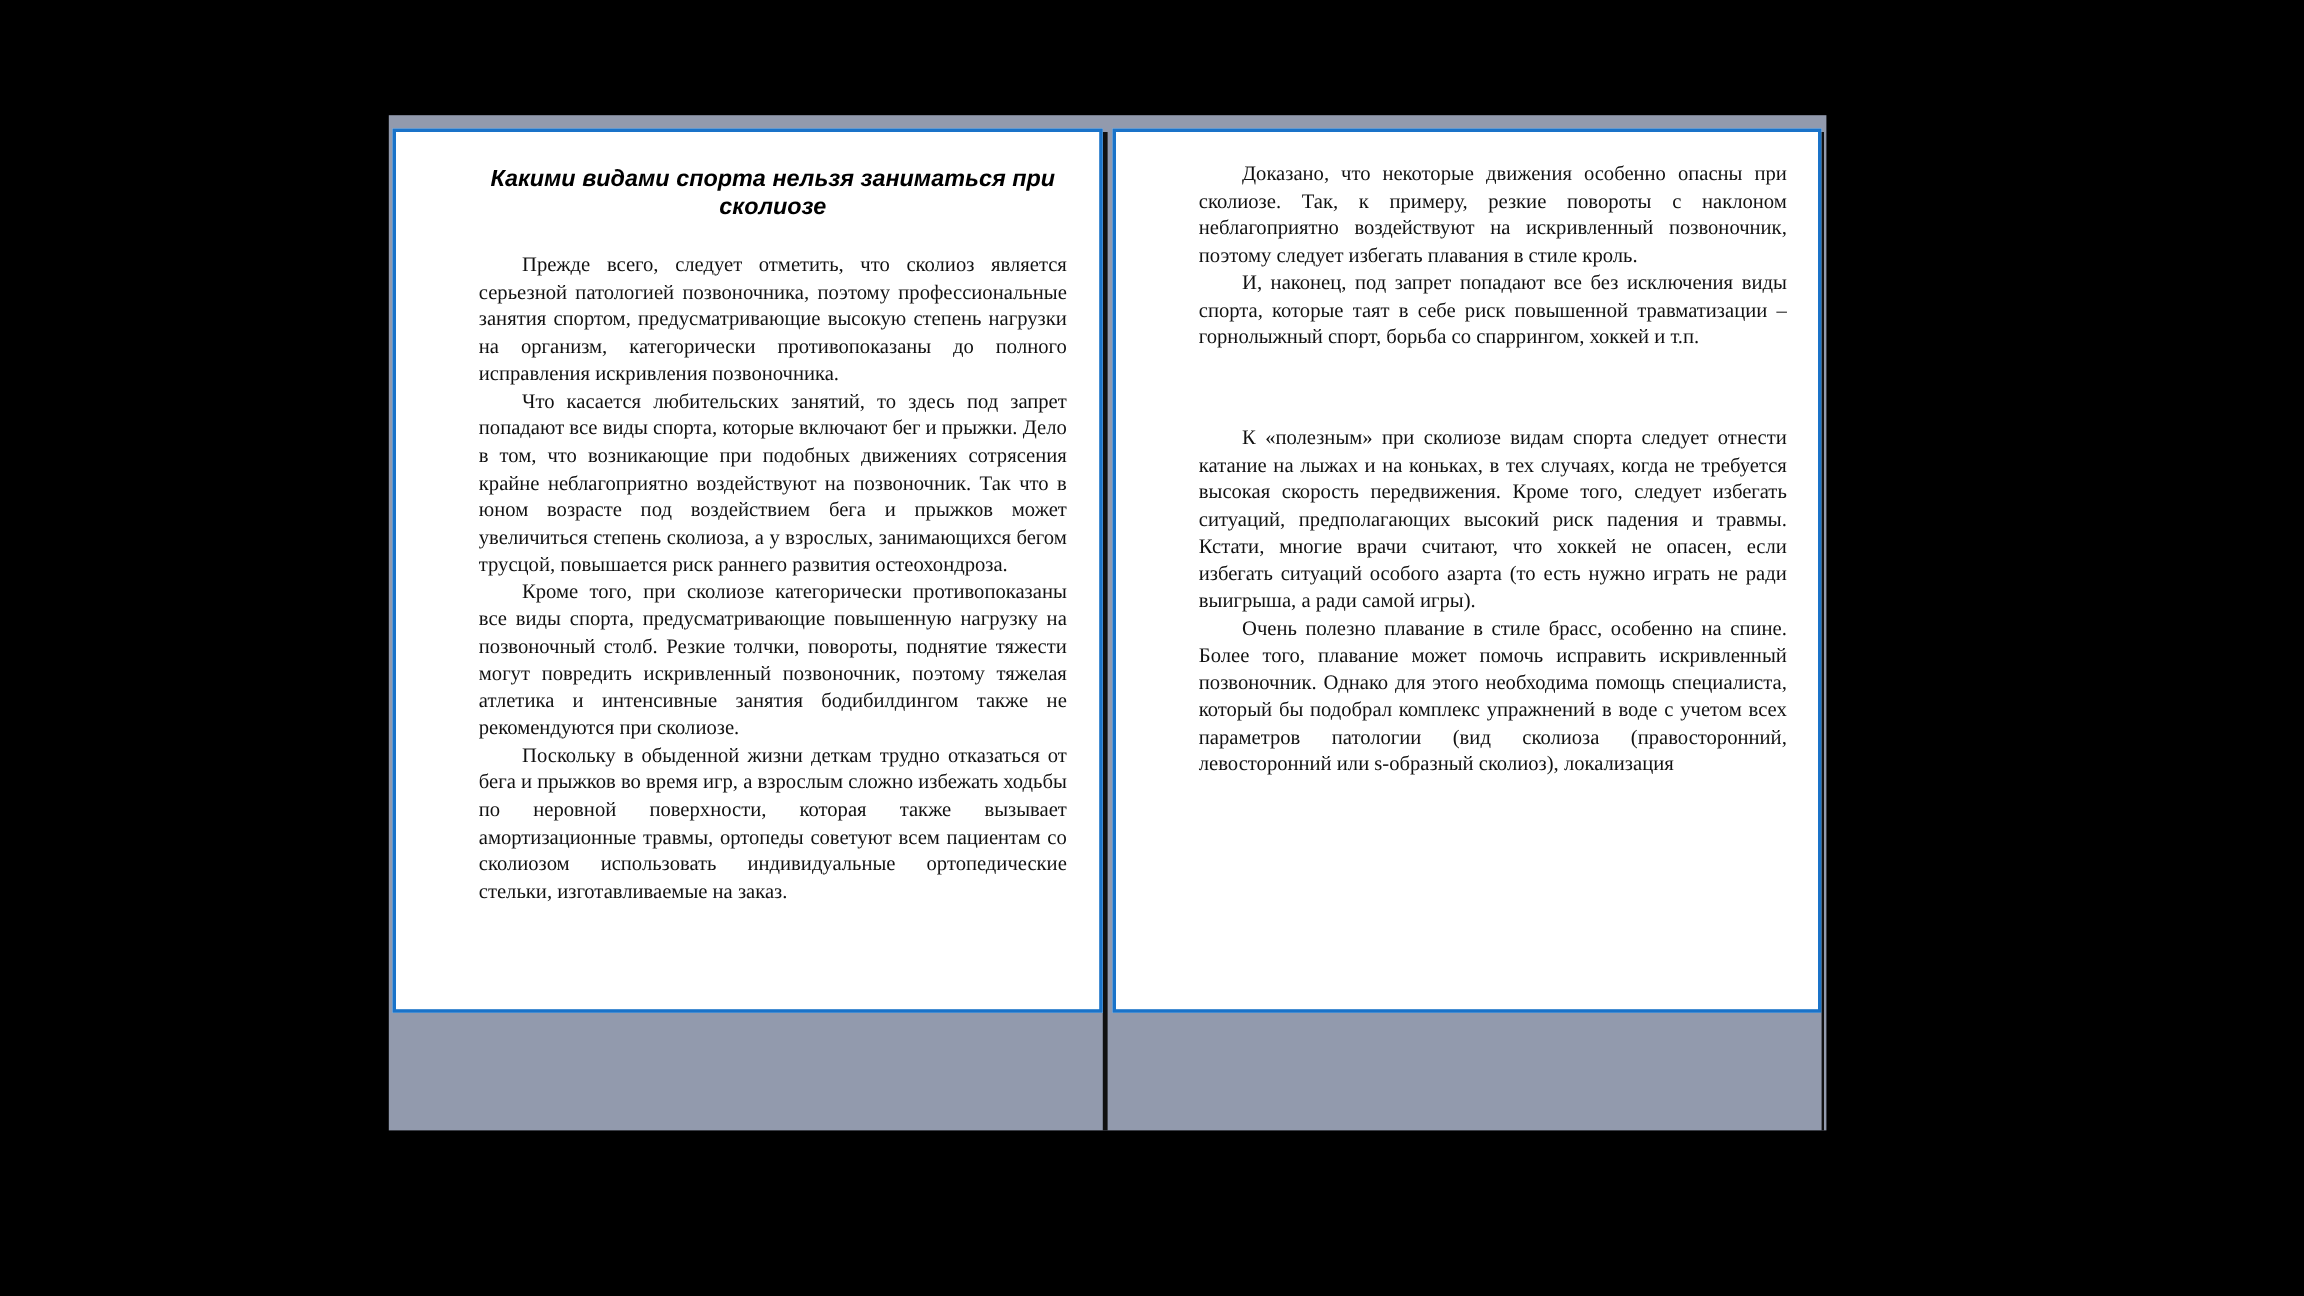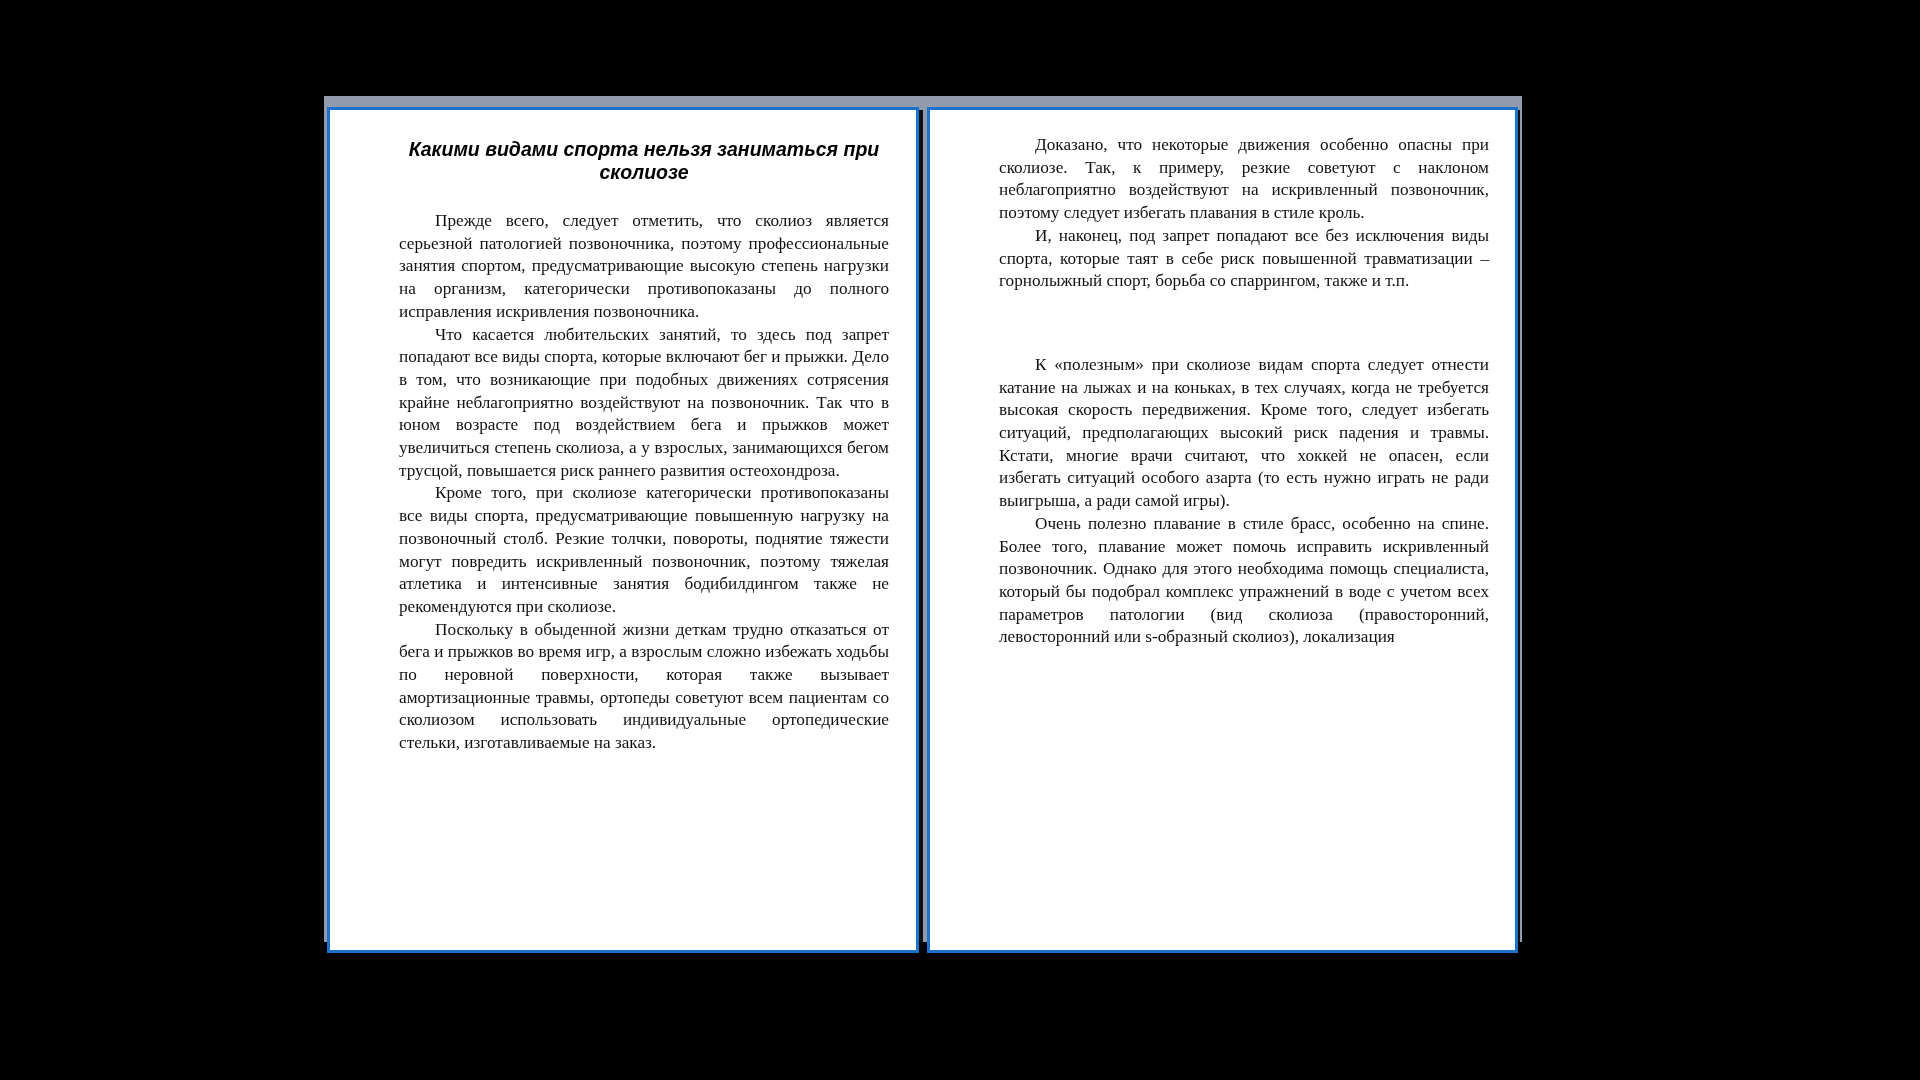--- a/index.html
+++ b/index.html
@@ -5,21 +5,21 @@
   html, body { margin: 0; padding: 0; }
   body {
     width: 1920px; height: 1080px; background: #000000; position: relative; overflow: hidden;
   }
   .viewer {
     position: absolute; left: 324px; top: 96px; width: 1198px; height: 846px;
     background: #929aad;
   }
   .page {
     position: absolute; top: 11px; background: #ffffff;
-    border: 3px solid #1a73c9; box-sizing: border-box; height: 846px;
+    border: 3px solid #1a73c9; box-sizing: border-box; height: 737px;
   }
   .page-left { left: 3px; width: 592px; }
   .page-right { left: 603px; width: 591px; }
   .page-right-shadow {
     position: absolute; left: 1194px; top: 14px; width: 2px; height: 832px; background: #111;
   }
   .gap-shadow {
     position: absolute; left: 595px; top: 14px; width: 4px; height: 832px; background: #111;
   }
   .content {
@@ -47,22 +47,22 @@
       <div style="height:26px"></div>
       <p class="para">Прежде всего, следует отметить, что сколиоз является серьезной патологией позвоночника, поэтому профессиональные занятия спортом, предусматривающие высокую степень нагрузки на организм, категорически противопоказаны до полного исправления искривления позвоночника.</p>
       <p class="para">Что касается любительских занятий, то здесь под запрет попадают все виды спорта, которые включают бег и прыжки. Дело в том, что возникающие при подобных движениях сотрясения крайне неблагоприятно воздействуют на позвоночник. Так что в юном возрасте под воздействием бега и прыжков может увеличиться степень сколиоза, а у взрослых, занимающихся бегом трусцой, повышается риск раннего развития остеохондроза.</p>
       <p class="para">Кроме того, при сколиозе категорически противопоказаны все виды спорта, предусматривающие повышенную нагрузку на позвоночный столб. Резкие толчки, повороты, поднятие тяжести могут повредить искривленный позвоночник, поэтому тяжелая атлетика и интенсивные занятия бодибилдингом также не рекомендуются при сколиозе.</p>
       <p class="para">Поскольку в обыденной жизни деткам трудно отказаться от бега и прыжков во время игр, а взрослым сложно избежать ходьбы по неровной поверхности, которая также вызывает амортизационные травмы, ортопеды советуют всем пациентам со сколиозом использовать индивидуальные ортопедические стельки, изготавливаемые на заказ.</p>
     </div>
   </div>
 
   <div class="page page-right">
     <div class="content" style="top:24px;">
-      <p class="para">Доказано, что некоторые движения особенно опасны при сколиозе. Так, к примеру, резкие советуют с наклоном неблагоприятно воздействуют на искривленный позвоночник, поэтому следует избегать плавания в стиле кроль.</p>
-      <p class="para">И, наконец, под запрет попадают все без исключения виды спорта, которые таят в себе риск повышенной травматизации – горнолыжный спорт, борьба со спаррингом, также и т.п.</p>
+      <p class="para">Доказано, что некоторые движения особенно опасны при сколиозе. Так, к примеру, резкие повороты с наклоном неблагоприятно воздействуют на искривленный позвоночник, поэтому следует избегать плавания в стиле кроль.</p>
+      <p class="para">И, наконец, под запрет попадают все без исключения виды спорта, которые таят в себе риск повышенной травматизации – горнолыжный спорт, борьба со спаррингом, хоккей и т.п.</p>
       <div style="height:35px"></div>
       <div style="height:26px"></div>
       <p class="para">К «полезным» при сколиозе видам спорта следует отнести катание на лыжах и на коньках, в тех случаях, когда не требуется высокая скорость передвижения. Кроме того, следует избегать ситуаций, предполагающих высокий риск падения и травмы. Кстати, многие врачи считают, что хоккей не опасен, если избегать ситуаций особого азарта (то есть нужно играть не ради выигрыша, а ради самой игры).</p>
       <p class="para">Очень полезно плавание в стиле брасс, особенно на спине. Более того, плавание может помочь исправить искривленный позвоночник. Однако для этого необходима помощь специалиста, который бы подобрал комплекс упражнений в воде с учетом всех параметров патологии (вид сколиоза (правосторонний, левосторонний или s-образный сколиоз), локализация</p>
     </div>
   </div>
 
   <div class="page-right-shadow"></div>
 </div>
 

